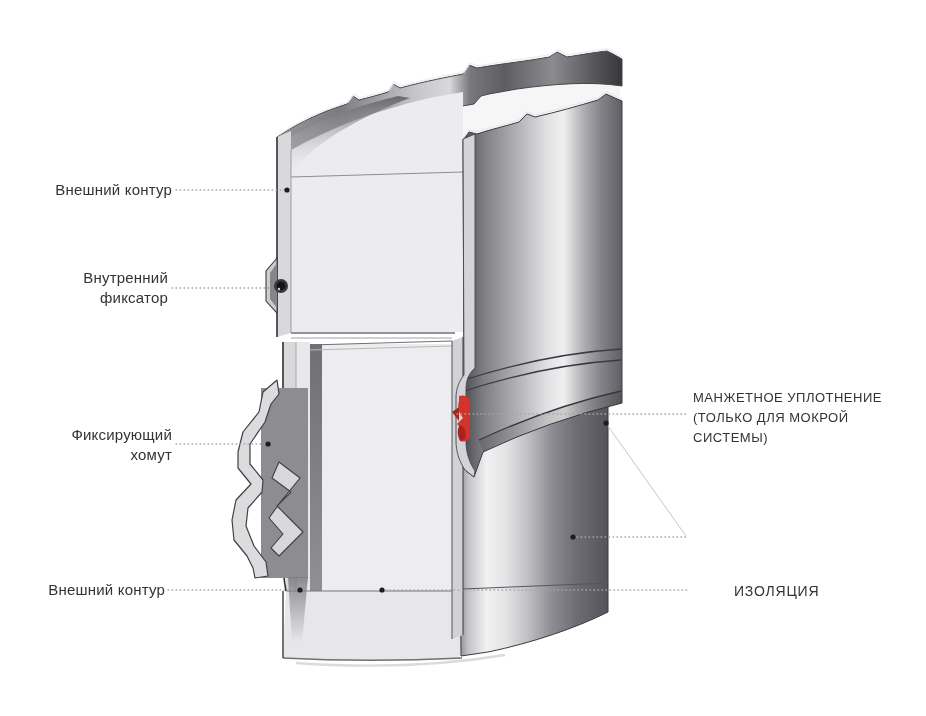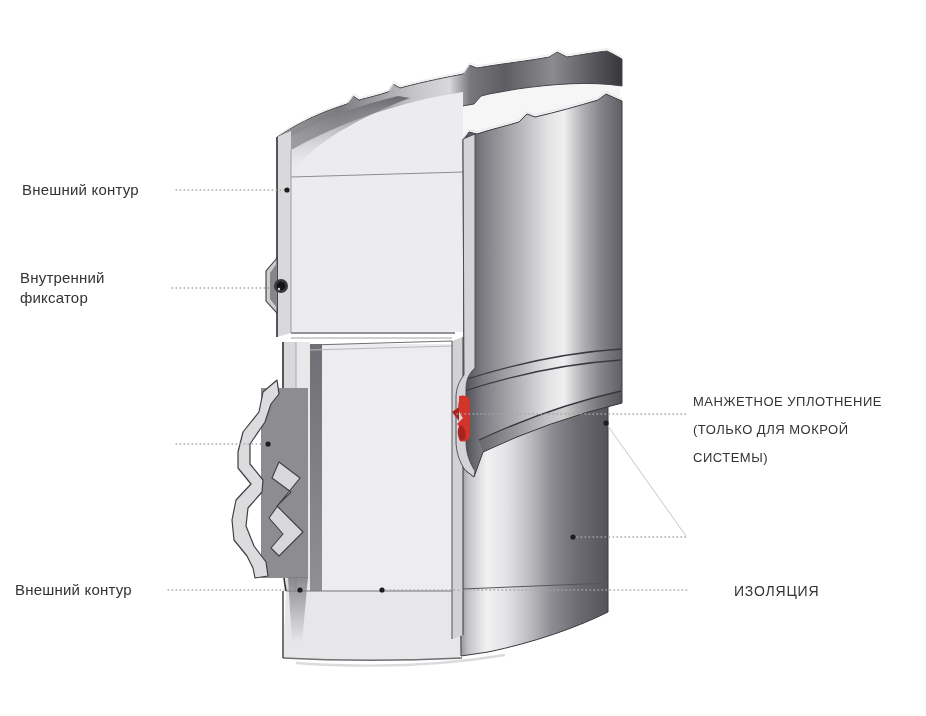--- a/index.html
+++ b/index.html
@@ -9,22 +9,22 @@
     font-family:"Liberation Sans",sans-serif;
   }
   .art{position:absolute;left:0;top:0;}
   .lbl{
     position:absolute;
     font:400 15px/20px "Liberation Sans",sans-serif;
     color:var(--text,#333);
     letter-spacing:.2px;
     white-space:pre-line;
   }
-  .lbl.r{}
-  .lbl.caps{font-size:13px;line-height:28px;letter-spacing:.5px;}
+  .lbl.r{text-align:right;}
+  .lbl.caps{font-size:13px;line-height:20px;letter-spacing:.5px;}
   .lbl.insul{font-size:14px;letter-spacing:.8px;}
   .leader{stroke:var(--leader-line,#a5a5a8);stroke-width:1.3;fill:none;
           stroke-dasharray:.6 3.4;stroke-linecap:round;}
   .leader-solid{stroke:#c6c6c9;stroke-width:1;fill:none;}
   .dot{fill:var(--marker-dot,#1d1d1d);}
   .seal{fill:var(--seal-red,#d2342b);}
   .seal-dark{fill:#a7251e;}
 </style>
 </head>
 <body>
@@ -206,20 +206,22 @@
       <path class="leader" d="M573 537 L688 537"></path>
       <circle class="dot" cx="573" cy="537" r="2.6"></circle>
     </g>
   </svg>
 
   <div class="lbl r" style="left:22px;top:180px;width:150px;">Внешний контур</div>
 
   <div class="lbl r" style="left:20px;top:268px;width:148px;">Внутренний
 фиксатор</div>
 
+  <div class="lbl r" style="left:22px;top:425px;width:150px;">Фиксирующий
+хомут</div>
 
   <div class="lbl r" style="left:15px;top:580px;width:150px;">Внешний контур</div>
 
   <div class="lbl caps" style="left:693px;top:388px;width:220px;">МАНЖЕТНОЕ УПЛОТНЕНИЕ
 (ТОЛЬКО ДЛЯ МОКРОЙ
 СИСТЕМЫ)</div>
 
 
   <div class="lbl insul" style="left:734px;top:581px;width:200px;">ИЗОЛЯЦИЯ</div>
 </div>

